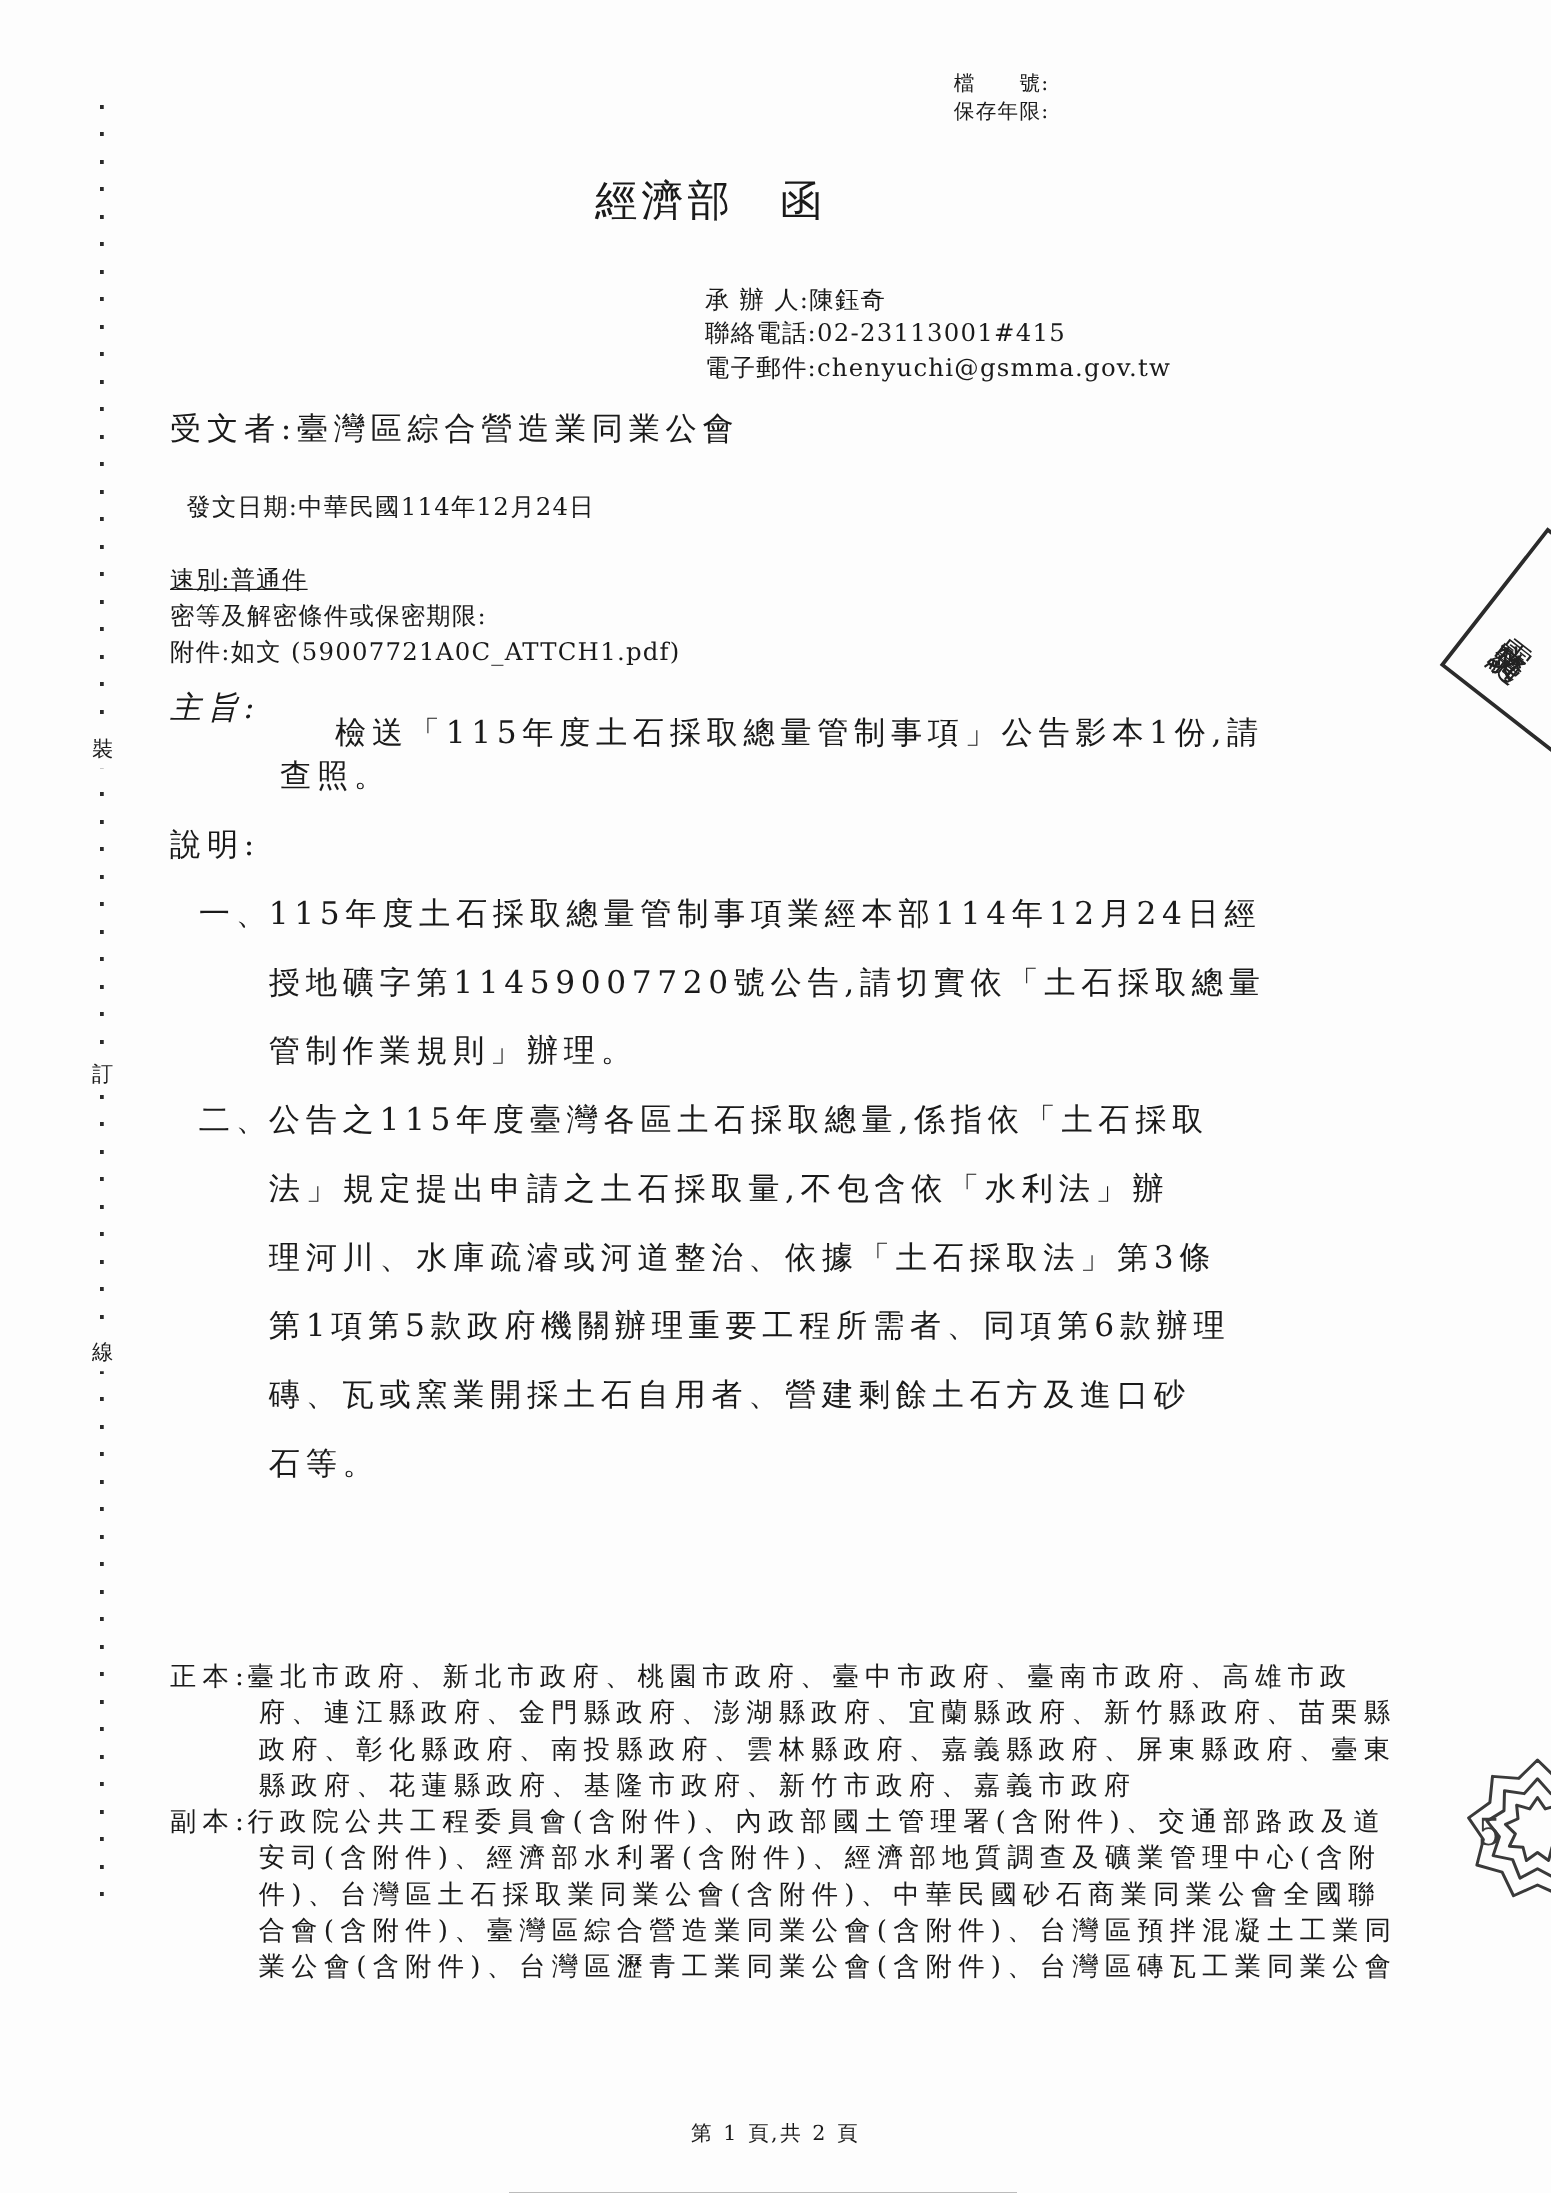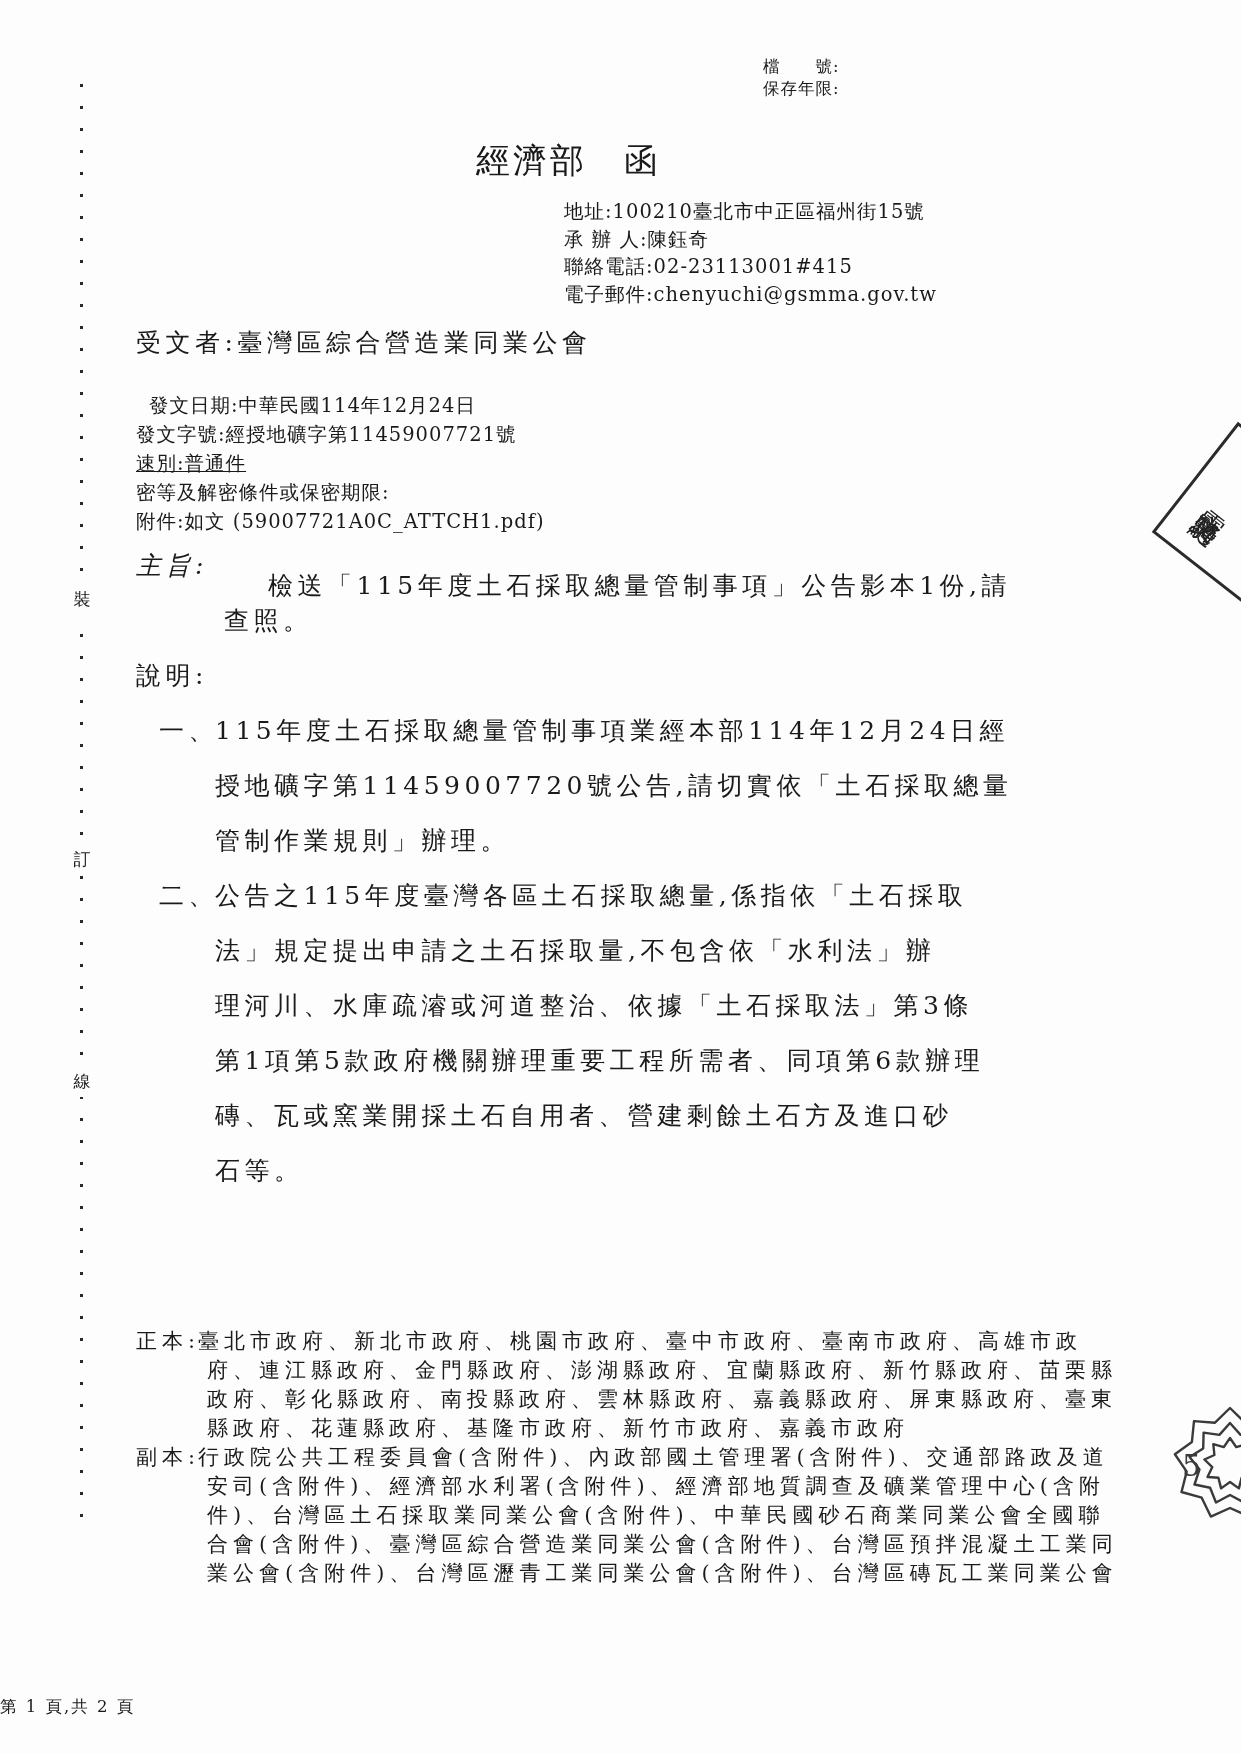--- a/index.html
+++ b/index.html
@@ -32,44 +32,42 @@
     display:flex; align-items:center; justify-content:flex-start;
     padding-left:20px; box-sizing:border-box; background:rgba(255,255,255,0.0);
   }
   .seam-stamp .vtext {
     writing-mode:vertical-rl; font-size:27px; letter-spacing:3px; color:#222;
     font-weight:500;
   }
   
   .page-stamp { position:absolute; left:1158px; top:1402px; }
   .page-stamp text { font-size:30px; fill:#3a3a3a; font-family:"DejaVu Serif",serif; }
-  .footer { position:absolute; left:0; top:1696px; width:100%; 
+  .footer { position:absolute; left:0; top:1696px; width:100%; text-align:center;
             font-size:16.5px; letter-spacing:2px; }
 </style>
 </head>
 <body>
 
 <div class="page">
 
   <div class="abs t16" style="left:763px; top:56px;">
     <div class="hdr-line">檔　　號:</div>
     <div class="hdr-line">保存年限:</div>
   </div>
 
   <div class="abs title" style="left:476px; top:138px;">經濟部　函</div>
 
-  <div class="abs t19" style="left:564px; top:198px;">地址:100210臺北市中正區福州街15號</div>
   <div class="abs t19" style="left:564px; top:226px;">承 辦 人:陳鈺奇</div>
   <div class="abs t19" style="left:564px; top:253px;">聯絡電話:02-23113001#415</div>
   <div class="abs t19" style="left:564px; top:281px;">電子郵件:chenyuchi@gsmma.gov.tw</div>
 
   <div class="abs t25" style="left:136px; top:326px;">受文者:臺灣區綜合營造業同業公會</div>
 
   <div class="abs t19" style="left:149px; top:392px;">發文日期:中華民國114年12月24日</div>
-  <div class="abs t19" style="left:136px; top:421px;">發文字號:經授地礦字第11459007721號</div>
   <div class="abs t19" style="left:136px; top:450px;text-decoration:underline;">速別:普通件</div>
   <div class="abs t19" style="left:136px; top:479px;">密等及解密條件或保密期限:</div>
   <div class="abs t19" style="left:136px; top:508px;">附件:如文 (59007721A0C_ATTCH1.pdf)</div>
 
   <div class="abs t25" style="left:136px; top:549px;font-style:italic;">主旨:</div>
   <div class="abs t25" style="left:224px; top:569px;margin-left:44px;">檢送「115年度土石採取總量管制事項」公告影本1份,請</div>
   <div class="abs t25" style="left:224px; top:604px;">查照。</div>
 
   <div class="abs t25" style="left:136px; top:659px;">說明:</div>
 

